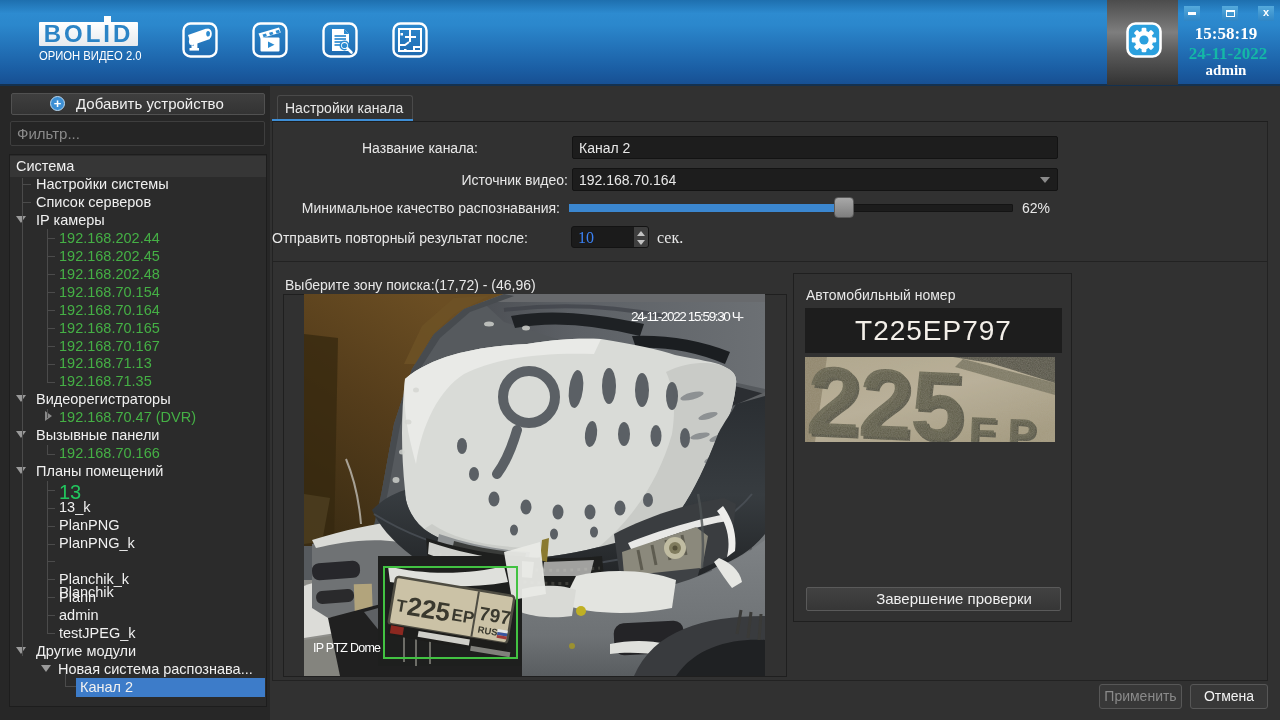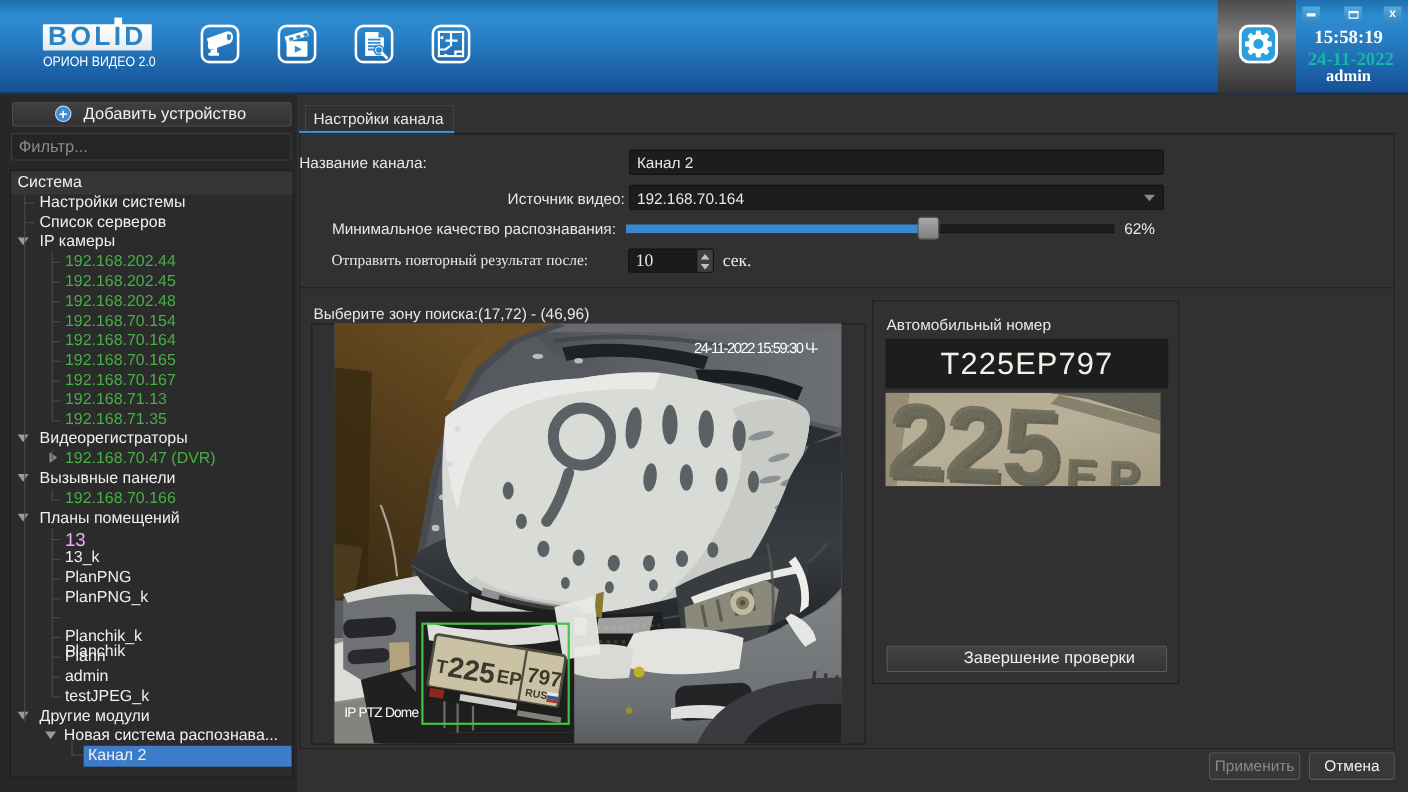--- a/index.html
+++ b/index.html
@@ -146,21 +146,21 @@
     <div class="abs" style="left:59px;top:409.3px;font-size:14.5px;color:#45b045;white-space:nowrap;">192.168.70.47 (DVR)</div>
     <svg class="abs" style="left:15px;top:429.3px" width="12" height="10">
       <path d="M1 2 L11 2 L6 9 Z" fill="#9a9a9a"></path>
     </svg>
     <div class="abs" style="left:36px;top:427.3px;font-size:14.5px;color:#f0f0f0;white-space:nowrap;">Вызывные панели</div>
     <div class="abs" style="left:59px;top:445.2px;font-size:14.5px;color:#45b045;white-space:nowrap;">192.168.70.166</div>
     <svg class="abs" style="left:15px;top:465.1px" width="12" height="10">
       <path d="M1 2 L11 2 L6 9 Z" fill="#9a9a9a"></path>
     </svg>
     <div class="abs" style="left:36px;top:463.1px;font-size:14.5px;color:#f0f0f0;white-space:nowrap;">Планы помещений</div>
-    <div class="abs" style="left:59px;top:481.1px;font-size:17px;color:#f0abfc;white-space:nowrap;">13</div>
+    <div class="abs" style="left:59px;top:481.1px;font-size:20px;color:#22c55e;white-space:nowrap;">13</div>
     <div class="abs" style="left:59px;top:499.1px;font-size:14.5px;color:#f0f0f0;white-space:nowrap;">13_k</div>
     <div class="abs" style="left:59px;top:517.0px;font-size:14.5px;color:#f0f0f0;white-space:nowrap;">PlanPNG</div>
     <div class="abs" style="left:59px;top:535.0px;font-size:14.5px;color:#f0f0f0;white-space:nowrap;">PlanPNG_k</div>
     <div class="abs" style="left:59px;top:584px;font-size:14.5px;color:#f0f0f0;white-space:nowrap;">Planchik</div>
     <div class="abs" style="left:59px;top:570.8px;font-size:14.5px;color:#f0f0f0;white-space:nowrap;">Planchik_k</div>
     <div class="abs" style="left:59px;top:588.8px;font-size:14.5px;color:#f0f0f0;white-space:nowrap;">Plann</div>
     <div class="abs" style="left:59px;top:606.8px;font-size:14.5px;color:#f0f0f0;white-space:nowrap;">admin</div>
     <div class="abs" style="left:59px;top:624.7px;font-size:14.5px;color:#f0f0f0;white-space:nowrap;">testJPEG_k</div>
     <svg class="abs" style="left:15px;top:644.6px" width="12" height="10">
       <path d="M1 2 L11 2 L6 9 Z" fill="#9a9a9a"></path>
@@ -203,41 +203,41 @@
   </div>
 
 <div class="abs" style="left:277px;top:95px;width:136px;height:26px;background:#313131;border:1px solid #4a4a4a;border-bottom:none;border-radius:3px 3px 0 0;"></div>
 <div class="abs lbl" style="left:285px;top:100px;">Настройки канала</div>
 <div class="abs" style="left:272px;top:119px;width:141px;height:3px;background:#3e8ed6;"></div>
 
 <div class="abs" style="left:272px;top:121px;width:996px;height:560px;border:1px solid #222222;border-top-color:#1e1e1e;"></div>
 <div class="abs" style="left:413px;top:121px;width:855px;height:1px;background:#1e1e1e;"></div>
 <div class="abs" style="left:272px;top:261px;width:996px;height:1px;background:#222222;"></div>
 
-<div class="abs lbl" style="left:272px;top:140px;width:296px;text-align:left;">Название канала:</div>
+<div class="abs lbl" style="left:272px;top:140px;width:296px;text-align:center;">Название канала:</div>
 <div class="abs" style="left:572px;top:136px;width:486px;height:23px;background:#1d1d1d;border:1px solid #131313;border-radius:2px;"></div>
 <div class="abs lbl" style="left:579px;top:140px;">Канал 2</div>
 
 <div class="abs lbl" style="left:272px;top:172px;width:296px;text-align:right;">Источник видео:</div>
 <div class="abs" style="left:572px;top:168px;width:486px;height:23px;background:#1d1d1d;border:1px solid #131313;border-radius:2px;"></div>
 <div class="abs lbl" style="left:579px;top:172px;">192.168.70.164</div>
 <div class="abs" style="left:1040px;top:177px;width:0;height:0;border-left:5px solid transparent;border-right:5px solid transparent;border-top:6px solid #8a8a8a;"></div>
 
 <div class="abs lbl" style="left:272px;top:200px;width:288px;text-align:right;">Минимальное качество распознавания:</div>
 <div class="abs" style="left:569px;top:204px;width:444px;height:8px;background:#1c1c1c;border-radius:1px;border:1px solid #141414;"></div>
 <div class="abs" style="left:569px;top:204px;width:267px;height:8px;background:#3b87d0;"></div>
 <div class="abs" style="left:834px;top:197px;width:20px;height:21px;background:linear-gradient(180deg,#a8a8a8,#7f7f7f);border-radius:4px;border:1px solid #5a5a5a;"></div>
 <div class="abs lbl" style="left:1022px;top:200px;">62%</div>
 
-<div class="abs lbl" style="left:272px;top:230px;width:292px;text-align:center;font-family:Liberation Serif, serif;">Отправить повторный результат после:</div>
+<div class="abs lbl" style="left:272px;top:230px;width:292px;text-align:left;">Отправить повторный результат после:</div>
 <div class="abs" style="left:571px;top:226px;width:78px;height:22px;background:#1b1b1b;border:1px solid #131313;border-radius:3px;"></div>
 <div class="abs" style="left:634px;top:227px;width:14px;height:20px;background:#3f3f3f;border-radius:0 2px 2px 0;"></div>
 <div class="abs" style="left:637px;top:231px;width:0;height:0;border-left:4px solid transparent;border-right:4px solid transparent;border-bottom:5px solid #c2c2c2;"></div>
 <div class="abs" style="left:637px;top:240px;width:0;height:0;border-left:4px solid transparent;border-right:4px solid transparent;border-top:5px solid #c2c2c2;"></div>
-<div class="abs" style="left:578px;top:229px;font-family:'Liberation Serif',serif;font-size:16px;color:#e5e5e5;">10</div>
+<div class="abs" style="left:578px;top:229px;font-family:'Liberation Serif',serif;font-size:16px;color:#3b82f6;">10</div>
 <div class="abs" style="left:657px;top:229px;font-family:'Liberation Serif',serif;font-size:16px;color:#e8e8e8;">сек.</div>
 
 <div class="abs lbl" style="left:285px;top:277px;">Выберите зону поиска:(17,72) - (46,96)</div>
 
 <div class="abs" style="left:283px;top:294px;width:504px;height:383px;border:1px solid #1f1f1f;"></div>
 
 <svg class="abs" style="left:304px;top:294px" width="461" height="382" viewBox="0 0 461 382">
   <defs>
     <linearGradient id="wallg" x1="0.6" y1="0" x2="0.1" y2="1">
       <stop offset="0" stop-color="#6b4e23"></stop>

